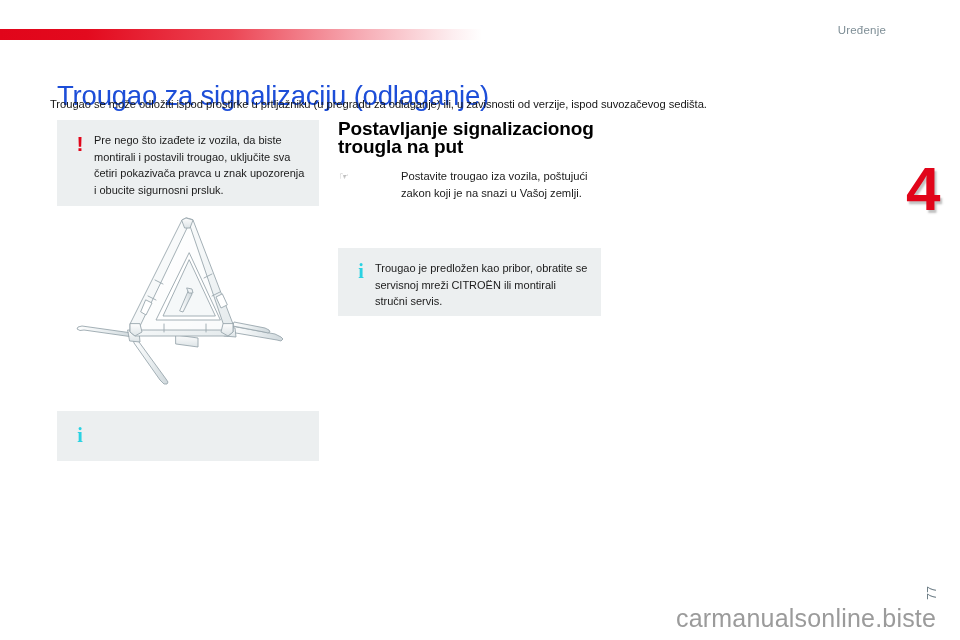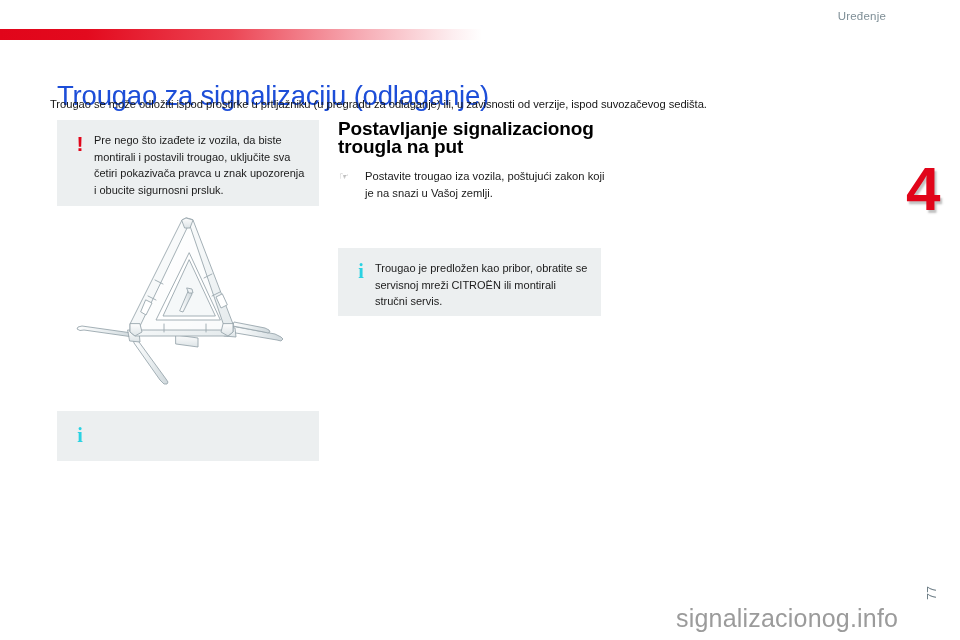--- a/index.html
+++ b/index.html
@@ -21,21 +21,21 @@
     position: absolute;
     left: 0;
     top: 29px;
     width: 482px;
     height: 11px;
     background: linear-gradient(to right, #e1051a 0%, #e30a1e 18%, #ec4655 48%, #f6a8b1 74%, #fdeef0 94%, #ffffff 100%);
   }
   #section-label {
     position: absolute;
     right: 74px;
-    top: 10px;
+    top: 24px;
     font-size: 11.5px;
     color: #7e8e96;
     letter-spacing: .2px;
     white-space: nowrap;
   }
 
   
   #chapter-number {
     position: absolute;
     left: 906px;
@@ -155,21 +155,21 @@
   }
   .proc-bullet {
     flex: 0 0 auto;
     width: 26px;
     color: #8b8b8b;
     font-size: 11px;
     line-height: 16.6px;
     text-align: left;
     padding-left: 1px;
   }
-  .proc-label { flex: 1 1 auto; }
+  .proc-label { flex: 1 1 auto; margin-left: 36px; }
 
   
   #triangle-illustration {
     position: absolute;
     left: 60px;
     top: 208px;
     width: 262px;
     height: 195px;
   }
 
@@ -309,14 +309,14 @@
 
 <div class="note-box" id="info-box-right">
   <span class="note-icon info">i</span>
   <span class="note-text">Trougao je predložen kao pribor, obratite se servisnoj mreži CITROËN ili montirali stručni servis.</span>
 </div>
 
 <div class="note-box" id="info-box-left">
   <span class="note-icon info">i</span>
 </div>
 
-<div id="watermark">signalizacionog.info</div>
+<div id="watermark">carmanualsonline.biste</div>
 <div id="folio">77</div>
 
 </body></html>

